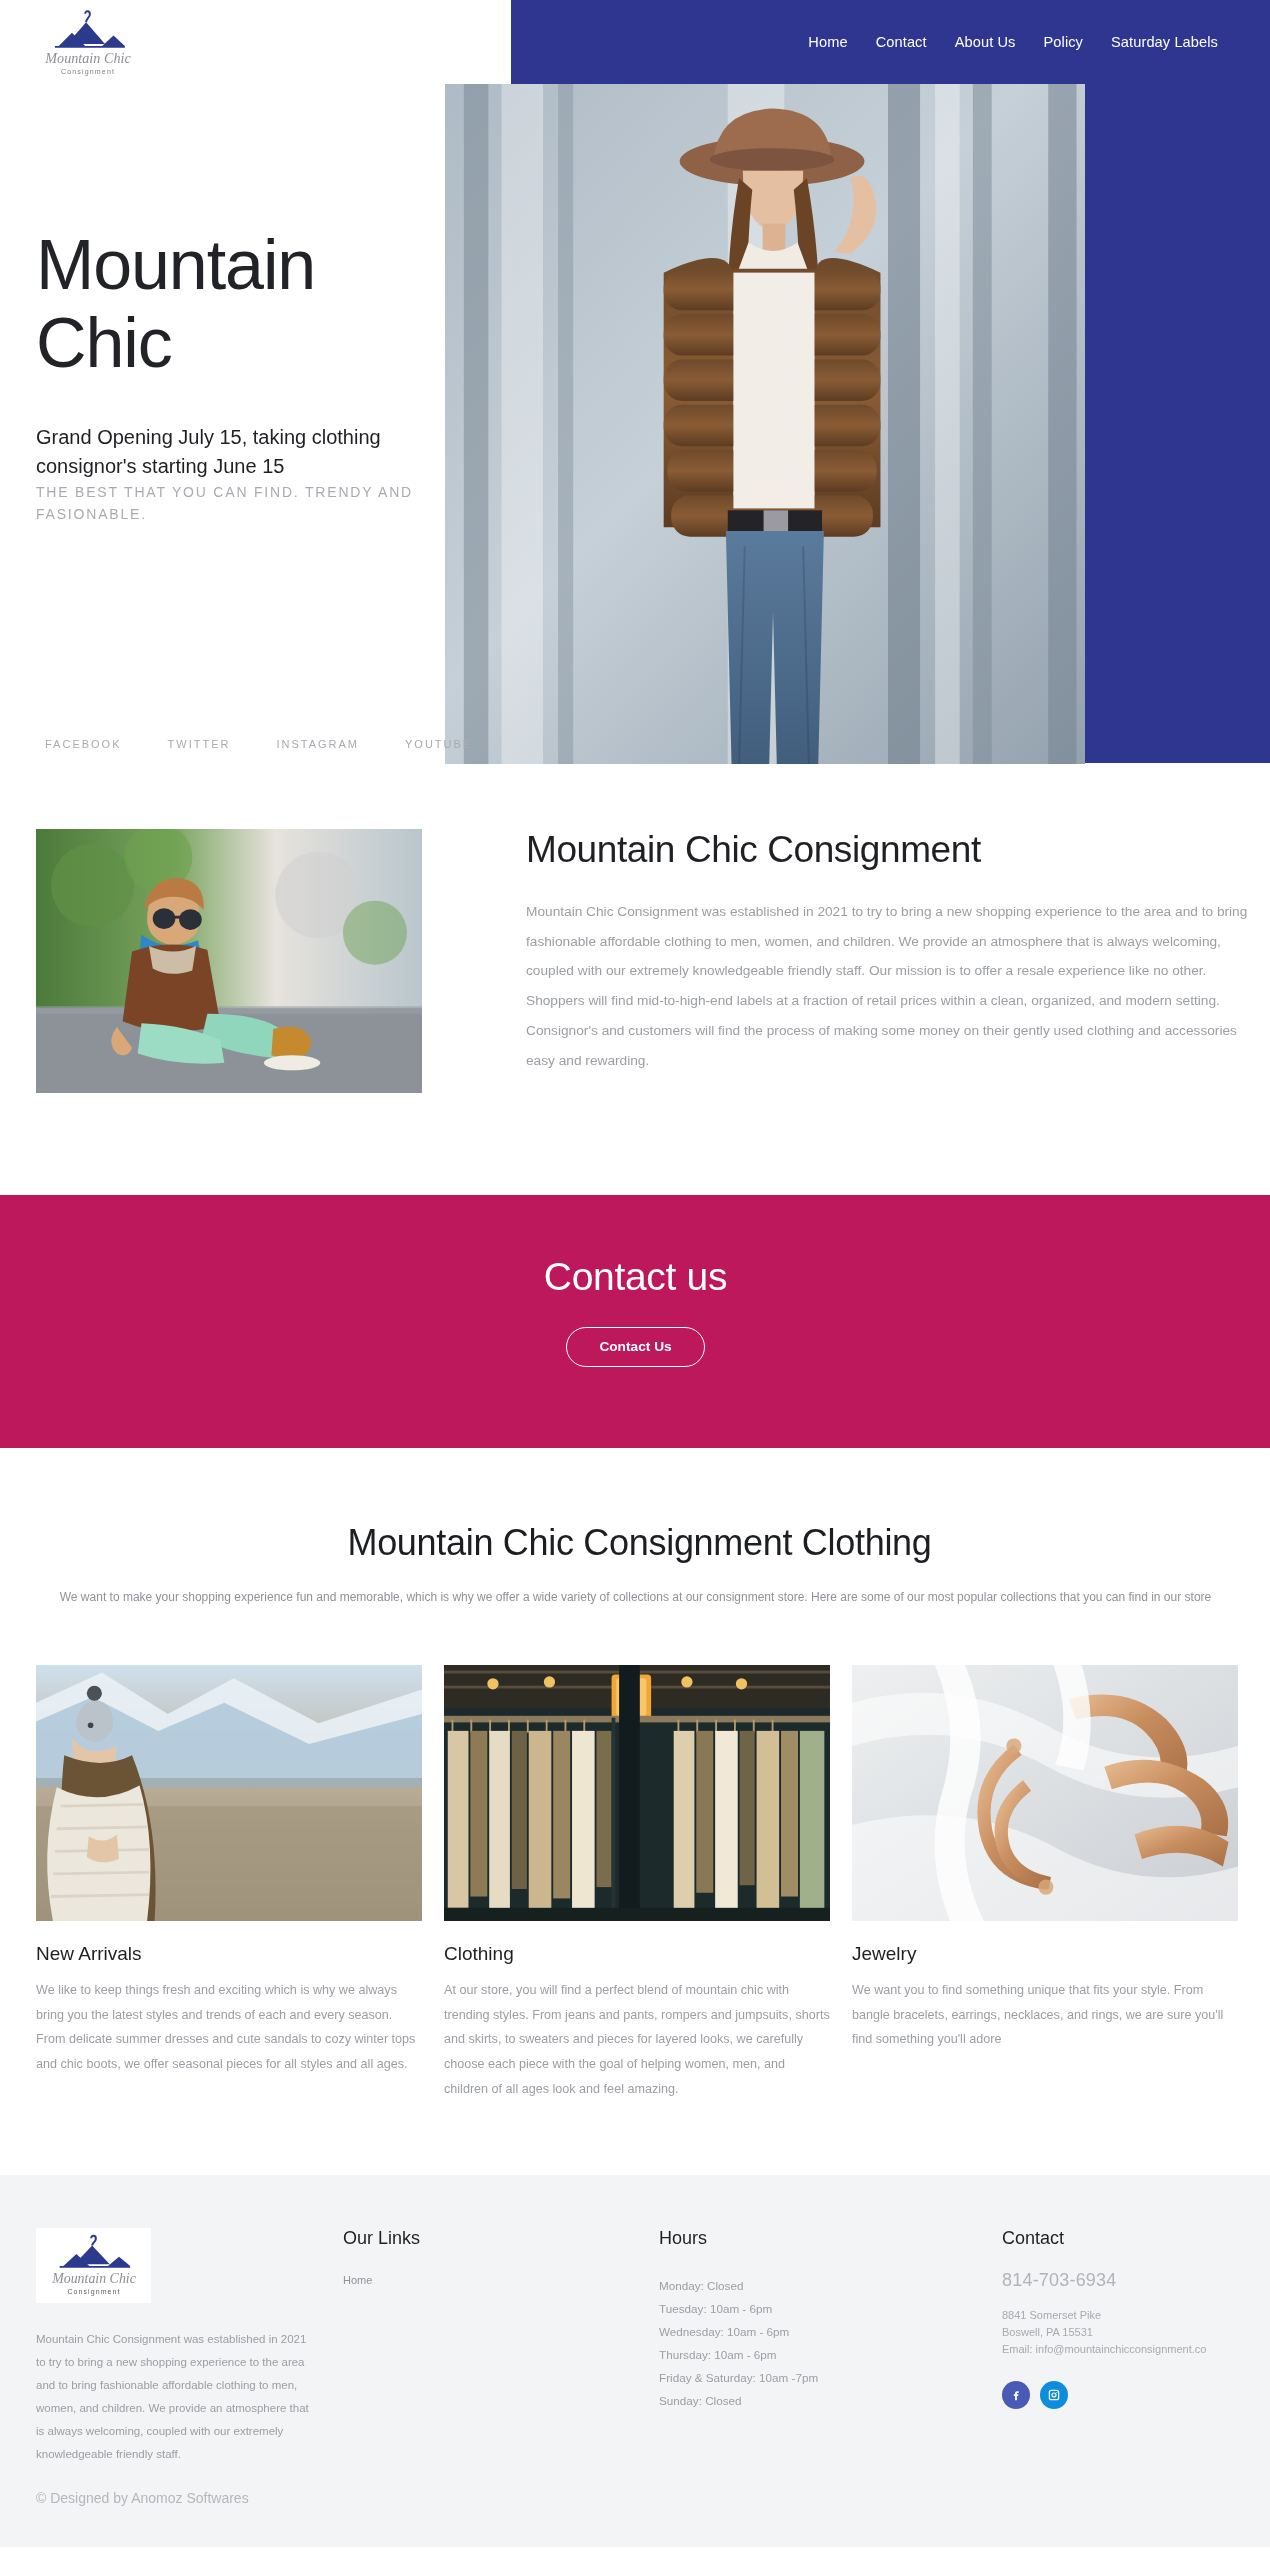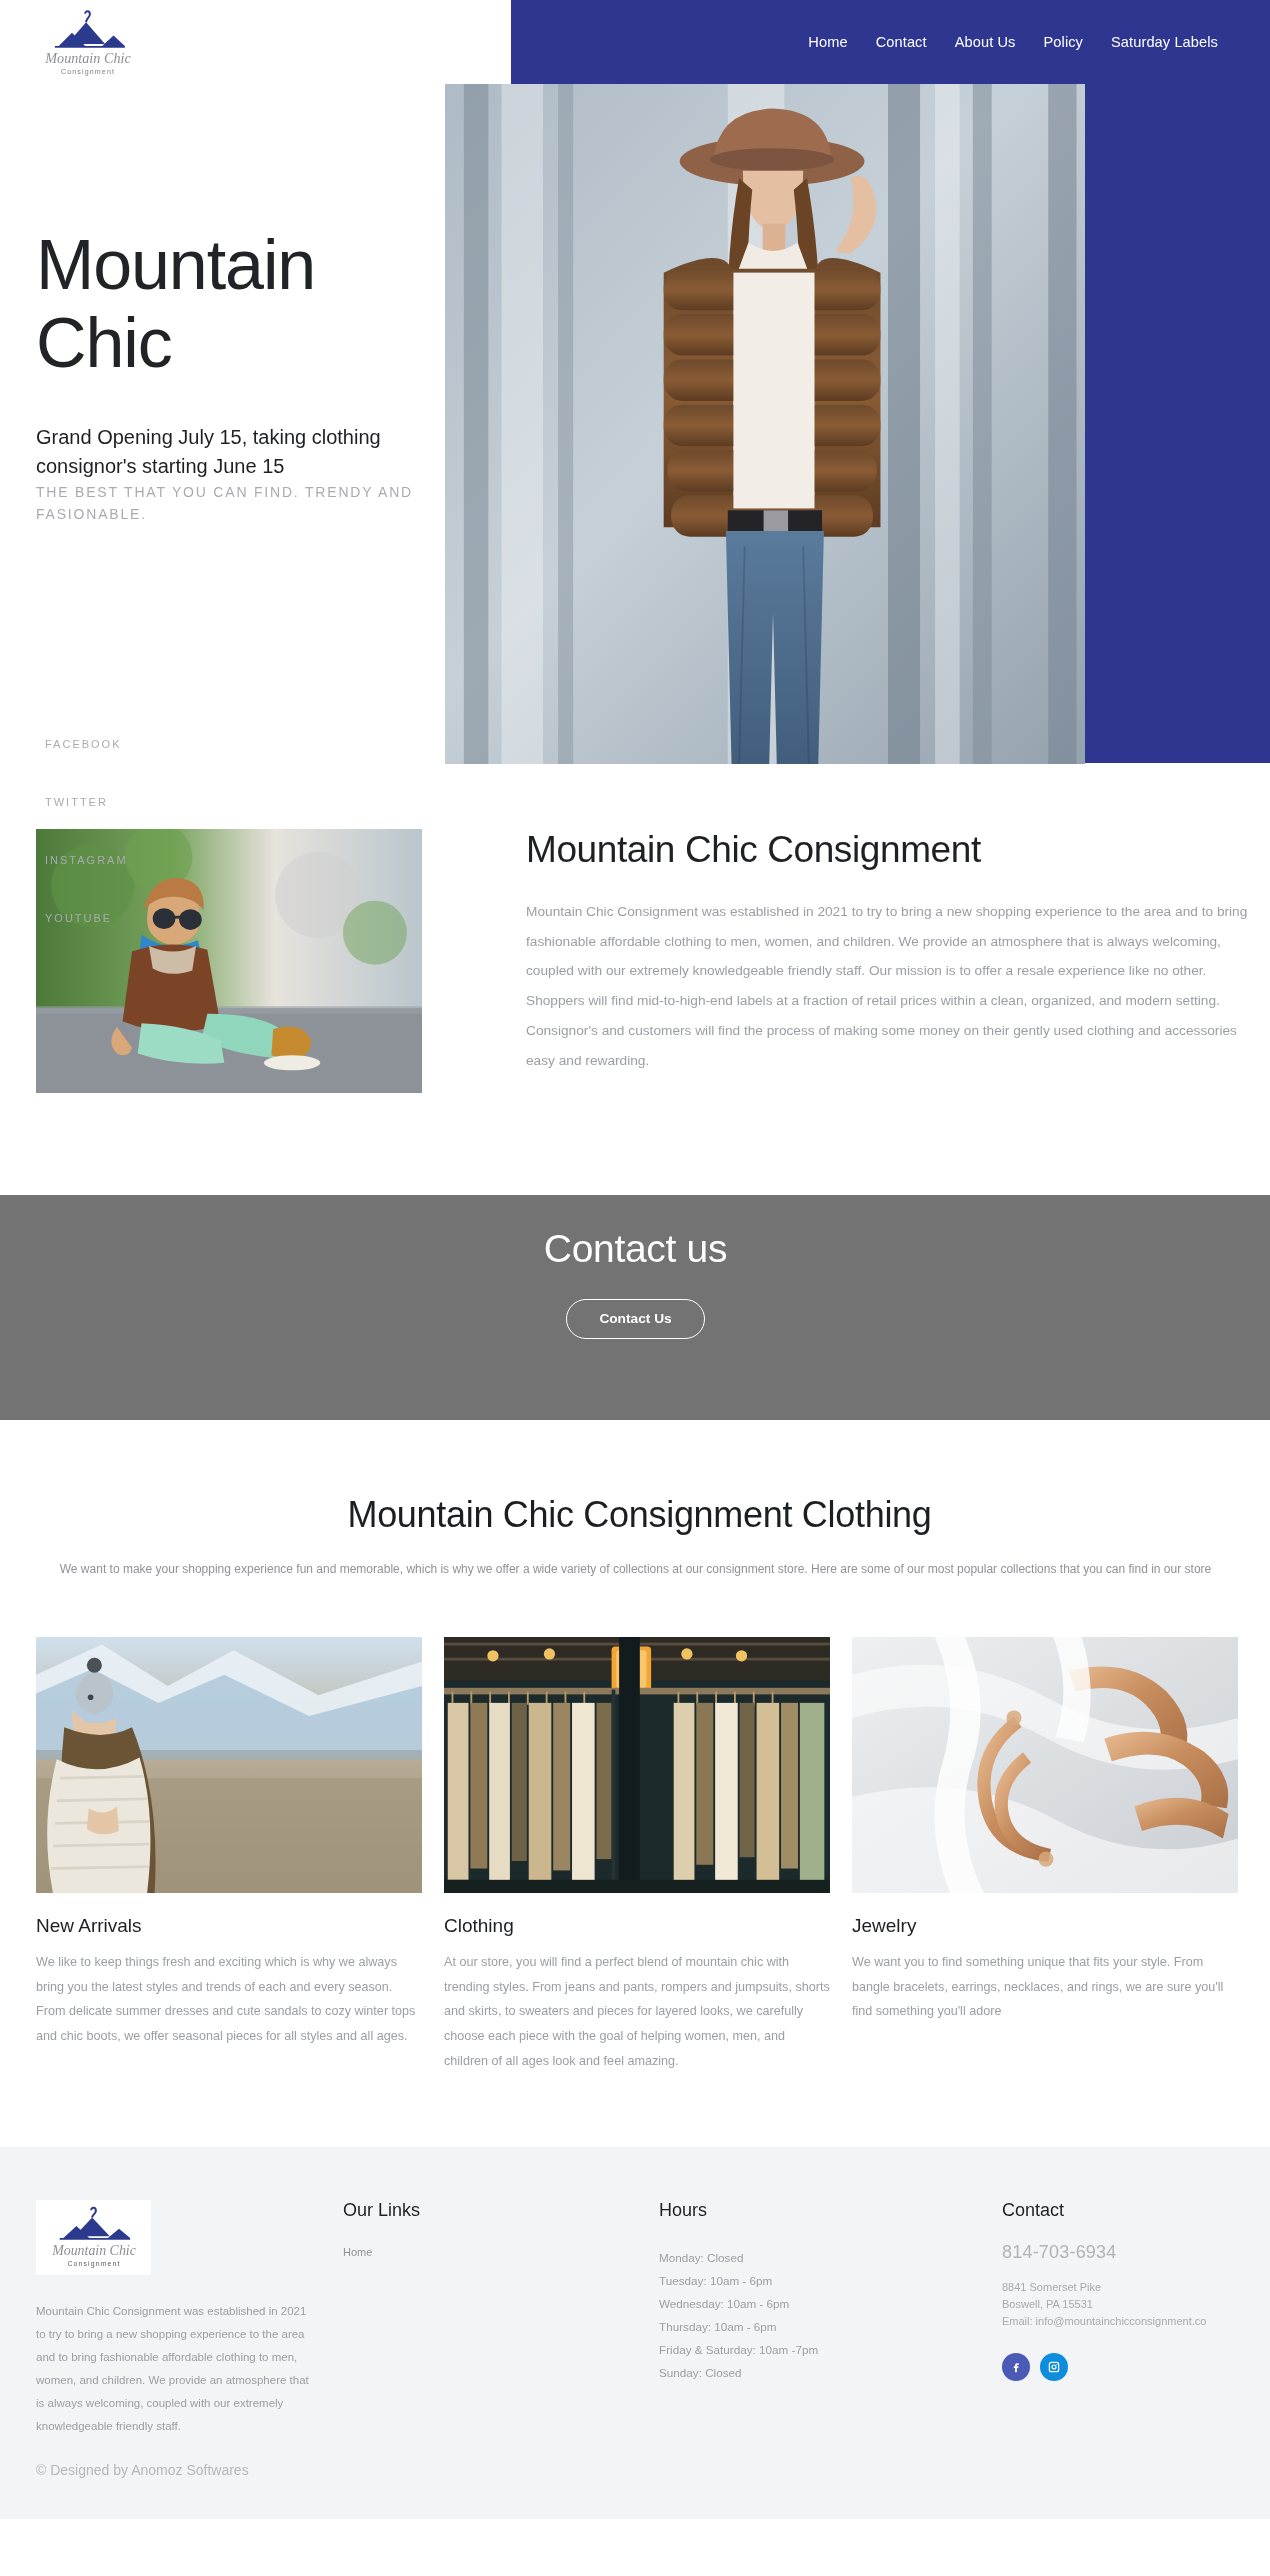--- a/index.html
+++ b/index.html
@@ -46,21 +46,21 @@
   }
   .hero-sub {
     margin-top: 40px; font-size: 20px; line-height: 1.45; color: #1f2023;
     max-width: 368px;
   }
   .hero-tag {
     font-size: 14px; letter-spacing: 1.8px; line-height: 1.6;
     color: #a9abb0; text-transform: uppercase; max-width: 377px;
   }
   .hero-social {
-    position: absolute; left: 45px; top: 738px; display: flex; gap: 46px; z-index: 6; flex-direction: column;
+    position: absolute; left: 45px; top: 738px; display: flex; gap: 46px; z-index: 6;
   }
   .hero-social a {
     font-size: 11px; letter-spacing: 2px; color: #a9abb0;
     text-decoration: none; text-transform: uppercase;
   }
 
   
   .about {
     position: relative; width: 1271px; padding: 58px 0 102px 0; background: #fff;
     display: flex;
@@ -74,21 +74,21 @@
     font-size: 37px; font-weight: 400; color: #1f2023; letter-spacing: -0.4px;
     font-family: "Liberation Sans Narrow", "Liberation Sans", sans-serif;
   }
   .about-p {
     margin-top: 26px; font-size: 13.7px; line-height: 2.17; color: #9b9ea3;
     max-width: 730px;
   }
 
   
   .contact-band {
-    width: 1271px; background: #737373; padding: 32px 0 81px 0; text-align: center;
+    width: 1271px; background: #be185d; padding: 60px 0 81px 0; text-align: center;
   }
   .contact-h { font-size: 39px; color: #ffffff; font-weight: 400; letter-spacing: -0.3px; }
   .contact-btn {
     display: inline-block; margin-top: 28px; padding: 11.3px 32px;
     border: 0.9px solid #ffffff; border-radius: 38px; background: transparent;
     color: #ffffff; font-size: 13.7px; font-weight: 700; cursor: pointer;
     font-family: "Liberation Sans", sans-serif;
   }
 
   

